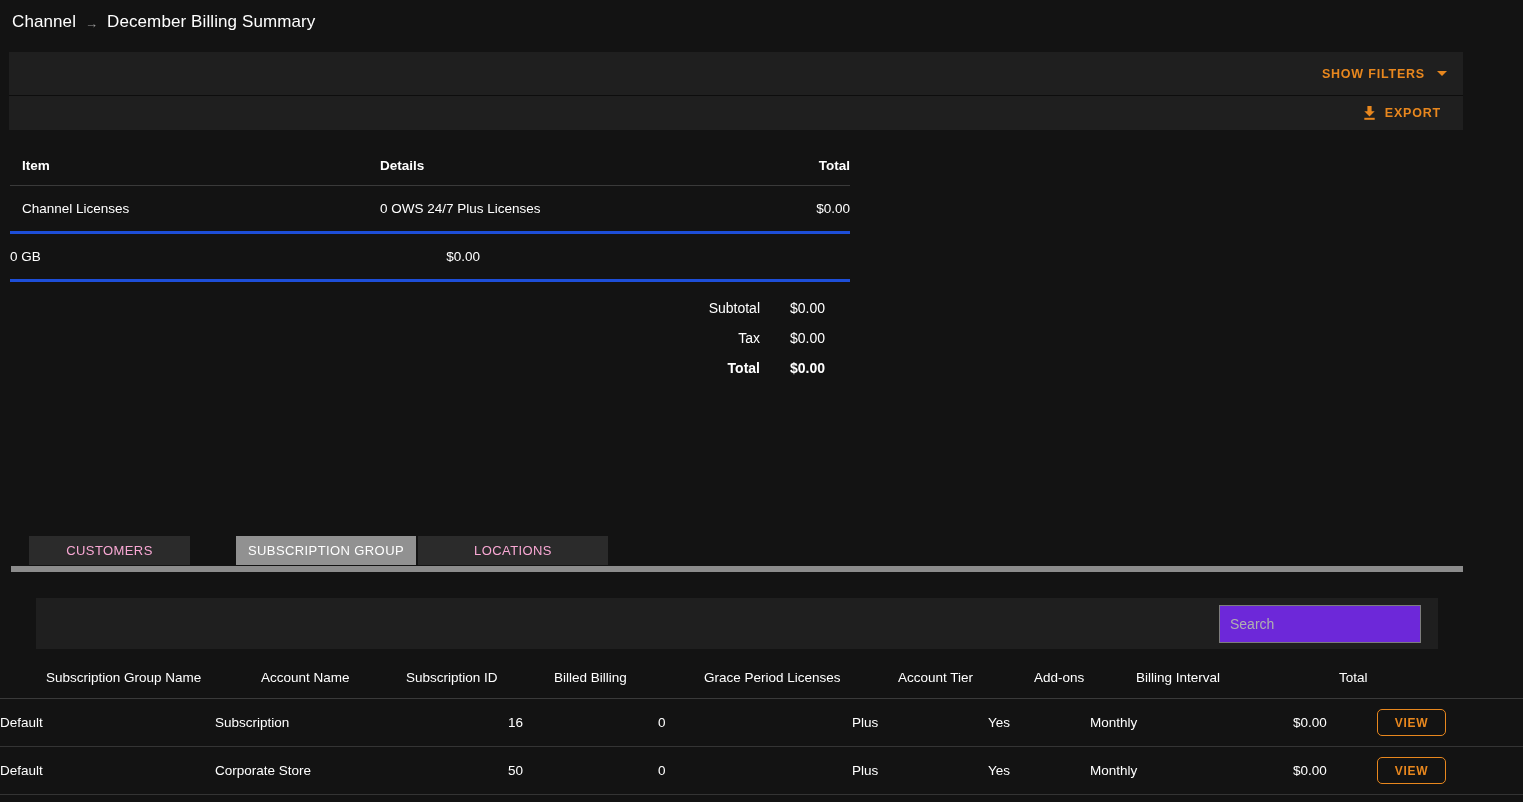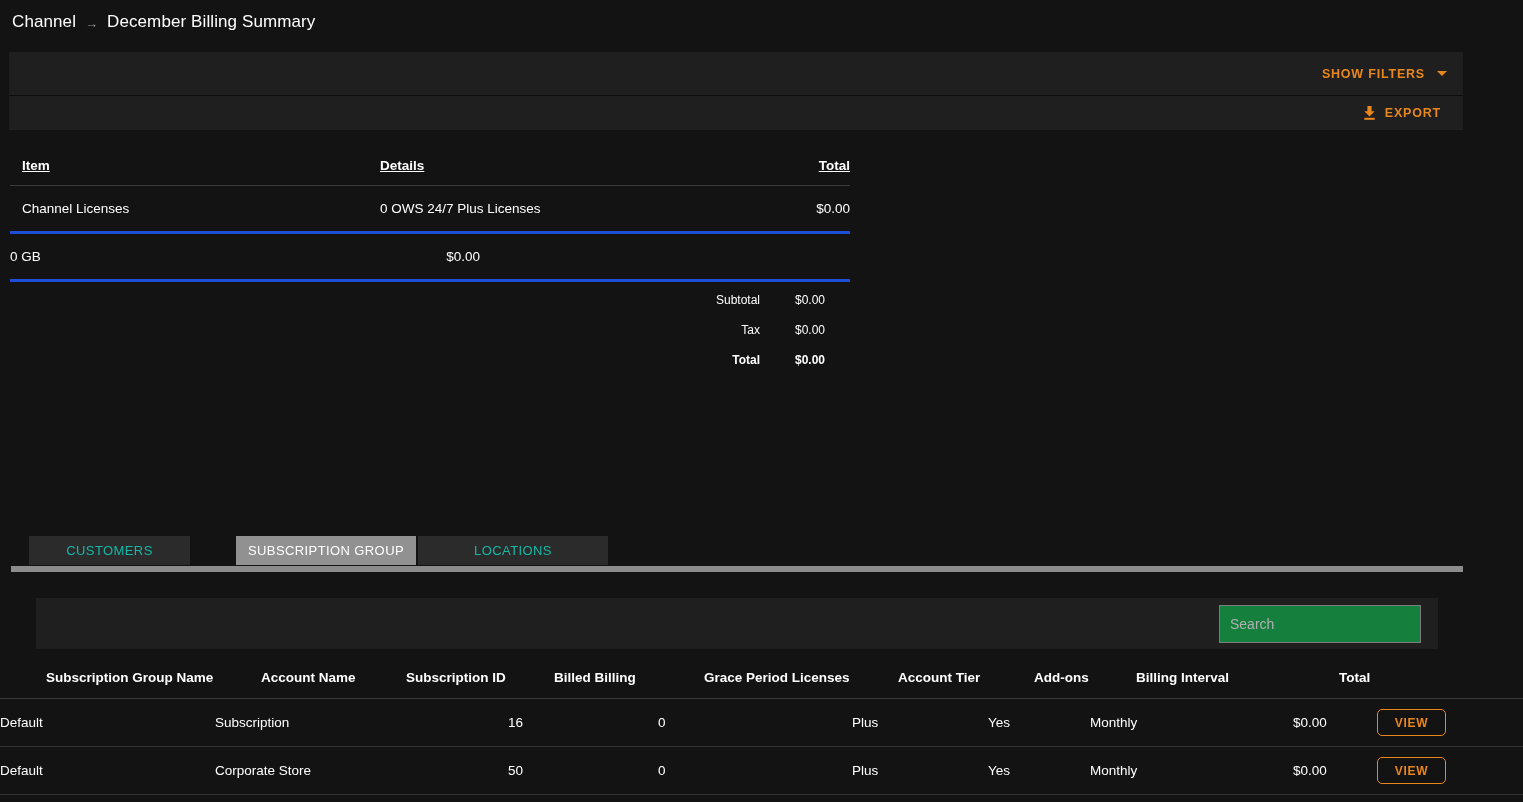--- a/index.html
+++ b/index.html
@@ -67,55 +67,55 @@
 
   
   .summary {
     position: absolute; left: 10px; top: 146px;
     width: 840px;
   }
   .summary-head {
     display: flex; align-items: center;
     height: 40px;
     border-bottom: 1px solid #3a3a3a;
-    font-size: 13.5px; font-weight: bold; text-decoration: underline;
+    font-size: 13.5px; font-weight: bold;
   }
   .summary-row {
     display: flex; align-items: center;
     height: 48px;
     border-bottom: 3px solid #1d4ed8;
     font-size: 13.5px;
   }
   .c-item { width: 370px; padding-left: 12px; }
   .c-details { width: 402px; }
   .c-total { width: 68px; text-align: right; }
 
   .totals {
     position: absolute; left: 10px; top: 293px;
     width: 840px;
   }
   .totals-line {
-    display: flex; 
-    height: 30px; font-size: 12px;
+    display: flex; align-items: center;
+    height: 30px; font-size: 14px;
   }
   .t-label { width: 750px; text-align: right; padding-right: 0; }
   .t-value { width: 90px; text-align: right; padding-right: 25px; }
   .totals-line.grand .t-label,
   .totals-line.grand .t-value { font-weight: bold; }
 
   
   .tabs {
     position: absolute; left: 29px; top: 536px;
     display: flex; align-items: flex-end; gap: 2px;
   }
   .tab {
     height: 29px;
     display: flex; align-items: center; justify-content: center;
     background: #2b2b2b;
-    color: #14b8a6;
+    color: #f9a8d4;
     font-size: 13px;
     letter-spacing: .4px;
     cursor: pointer;
     border: none;
     font-family: "Liberation Sans", sans-serif;
   }
   .tab.t0 { width: 161px; }
   .tab.t1 { width: 180px; }
   .tab.t2 { width: 190px; }
   .tab.active { background: #919191; color: #ffffff; margin-left: 44px; }
@@ -130,21 +130,21 @@
     position: absolute; left: 36px; top: 598px;
     width: 1402px; height: 51px;
     background: #1f1f1f;
     display: flex; align-items: center; justify-content: flex-end;
     padding-right: 17px;
   }
   .search-box {
     position: relative;
     width: 202px; height: 38px;
     border: 1px solid #7d7d7d;
-    background: #15803d;
+    background: #6d28d9;
     display: flex; align-items: center;
   }
   .search-box input {
     flex: 1;
     background: transparent;
     border: none; outline: none;
     color: #d5d5d5;
     font-size: 14px;
     padding: 0 10px;
     font-family: "Liberation Sans", sans-serif;
@@ -153,21 +153,21 @@
   .search-icon { margin-right: 10px; display: block; }
 
   .grid {
     position: absolute; left: 0; top: 657px;
     width: 1523px;
   }
   .grid-head {
     display: flex; align-items: center;
     height: 42px;
     border-bottom: 1px solid #3a3a3a;
-    font-size: 13.5px; font-weight: bold;
+    font-size: 13.5px; font-weight: normal;
     padding-left: 46px;
   }
   .grid-row {
     display: flex; align-items: center;
     height: 48px;
     border-bottom: 1px solid #343434;
     font-size: 13.5px;
   }
   .g0 { width: 215px; }
   .g1 { width: 145px; }

